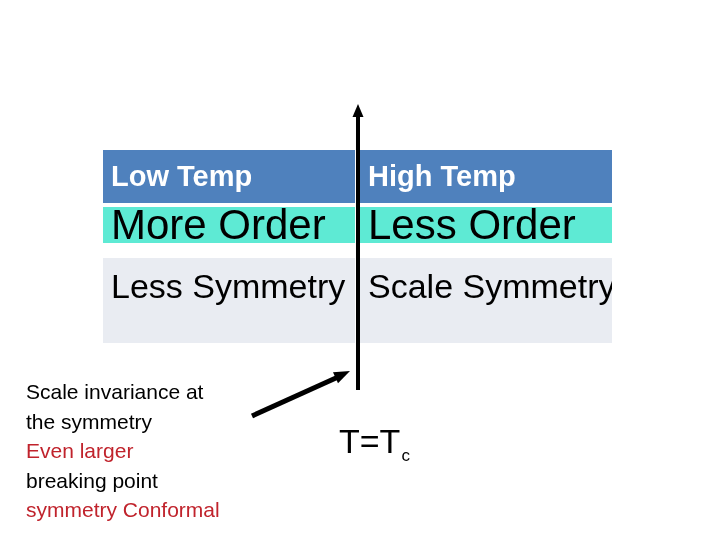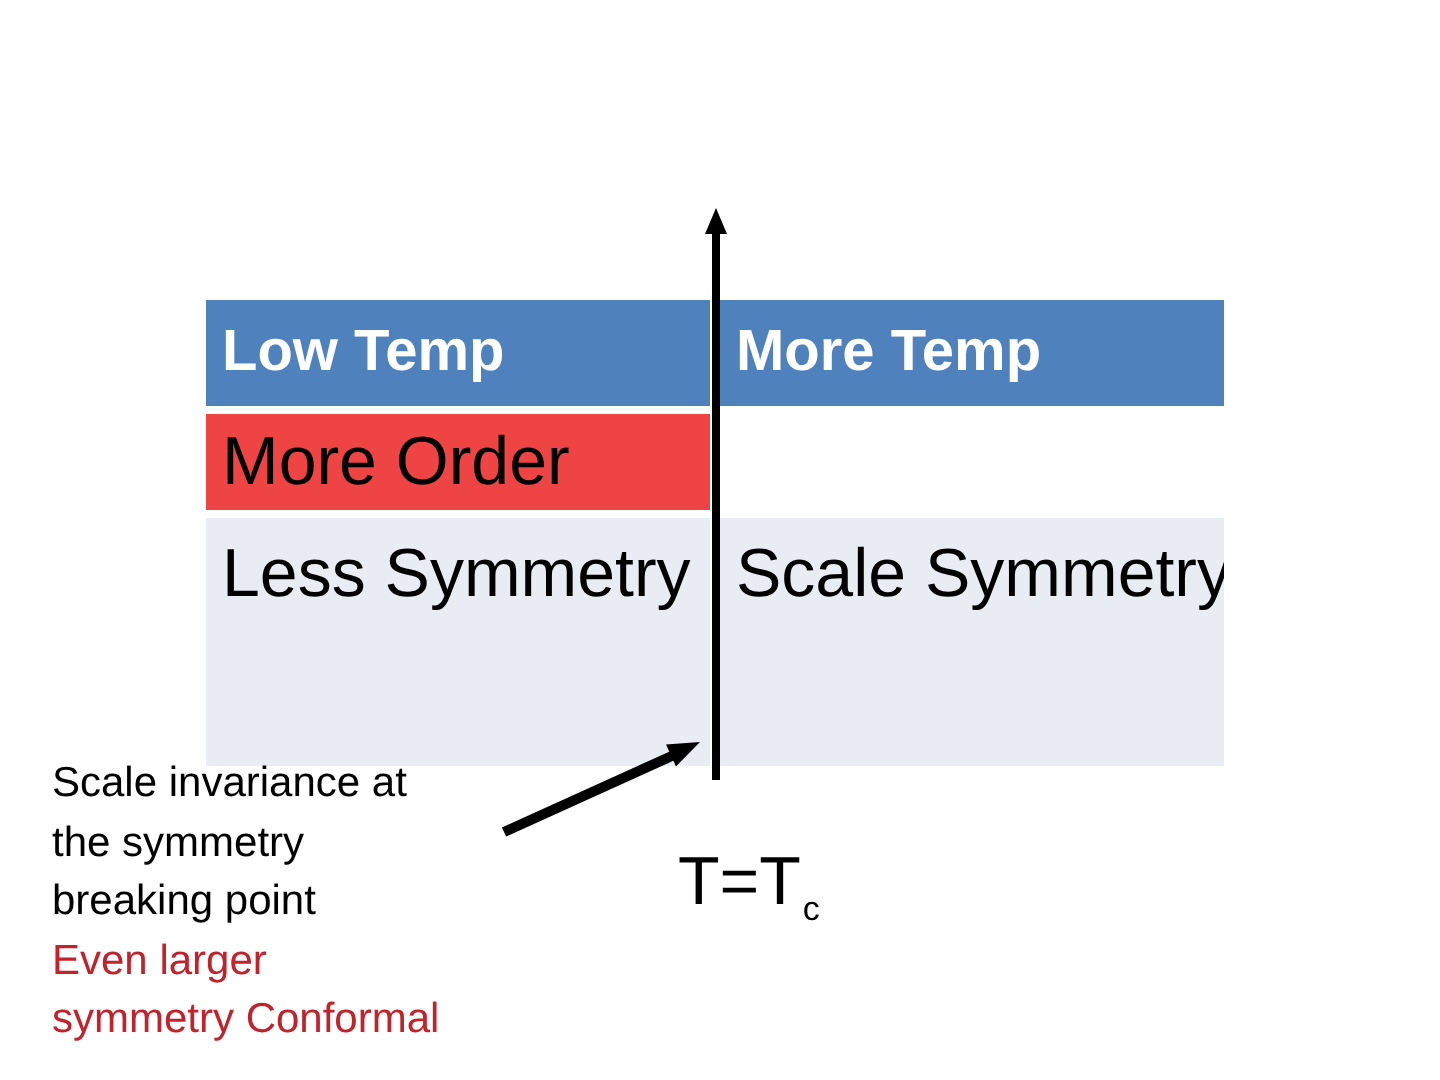--- a/index.html
+++ b/index.html
@@ -35,31 +35,32 @@
     overflow: hidden;
   }
   .trow.thead .cell {
     height: 53px;
     background: #4f81bd;
     color: #ffffff;
     font-weight: bold;
     font-size: 29px;
   }
   .trow.tband1 .cell {
-    height: 48px;
-    background: #ef4444;
-    font-size: 34px;
+    height: 36px;
+    background: #5eead4;
+    font-size: 42px;
   }
   .trow.tband2 .cell {
-    height: 124px;
+    height: 85px;
     background: #e9ecf2;
     font-size: 34px;
     align-items: flex-start;
     padding-top: 9px;
     margin-bottom: 0;
+    margin-top: 11px;
   }
 
   
   .arrows {
     position: absolute;
     left: 0;
     top: 0;
     width: 720px;
     height: 540px;
     pointer-events: none;
@@ -95,24 +96,25 @@
   .note-line.red { color: #c0232c; }
 </style>
 </head>
 <body>
 
 <div class="slide">
 
   <div class="ptable">
     <div class="trow thead">
       <div class="cell">Low Temp</div>
-      <div class="cell">More Temp</div>
+      <div class="cell">High Temp</div>
     </div>
     <div class="trow tband1">
       <div class="cell">More Order</div>
+      <div class="cell">Less Order</div>
     </div>
     <div class="trow tband2">
       <div class="cell">Less Symmetry</div>
       <div class="cell">Scale Symmetry</div>
     </div>
   </div>
 
   <svg class="arrows" viewBox="0 0 720 540" xmlns="http://www.w3.org/2000/svg">
 
     <g>
@@ -126,18 +128,18 @@
     </g>
   </svg>
 
   <div class="tc-label">
     <span>T=T</span><span class="sub">c</span>
   </div>
 
   <div class="note-block">
     <div class="note-line black">Scale invariance at</div>
     <div class="note-line black">the symmetry</div>
+    <div class="note-line red">Even larger</div>
     <div class="note-line black">breaking point</div>
-    <div class="note-line red">Even larger</div>
     <div class="note-line red">symmetry Conformal</div>
   </div>
 
 </div>
 
 </body></html>

